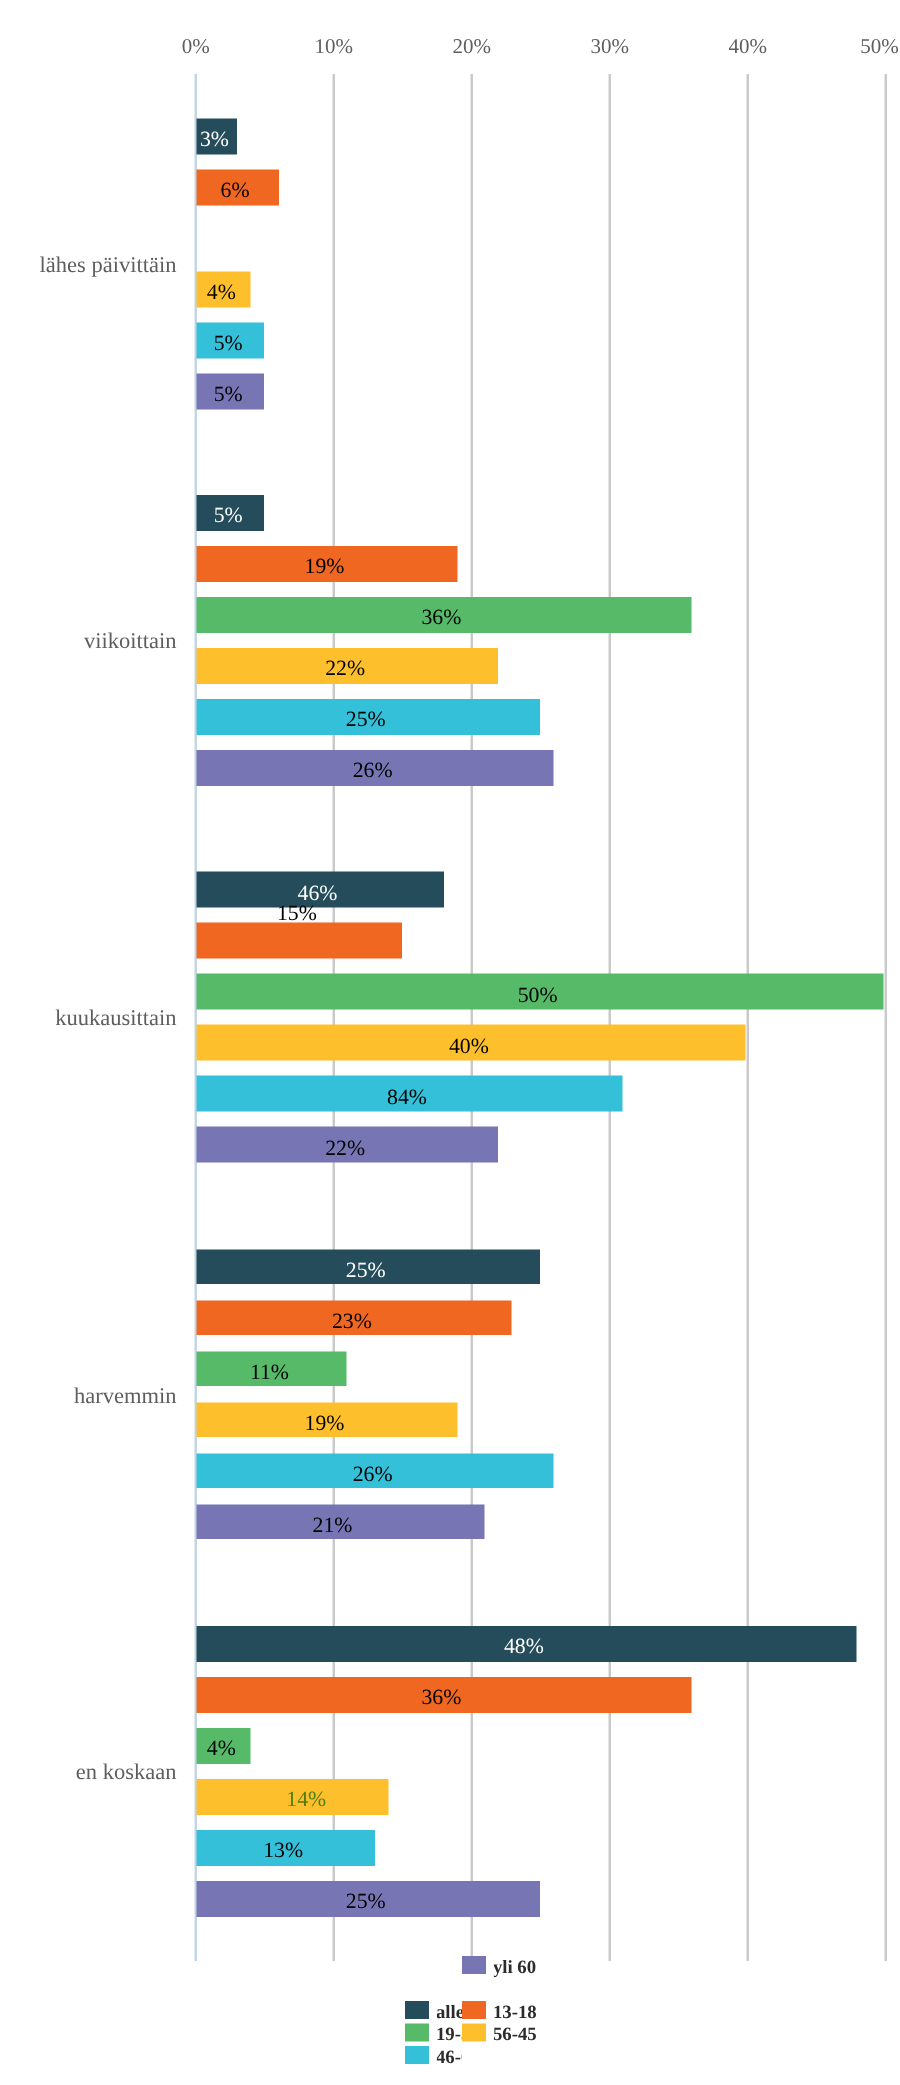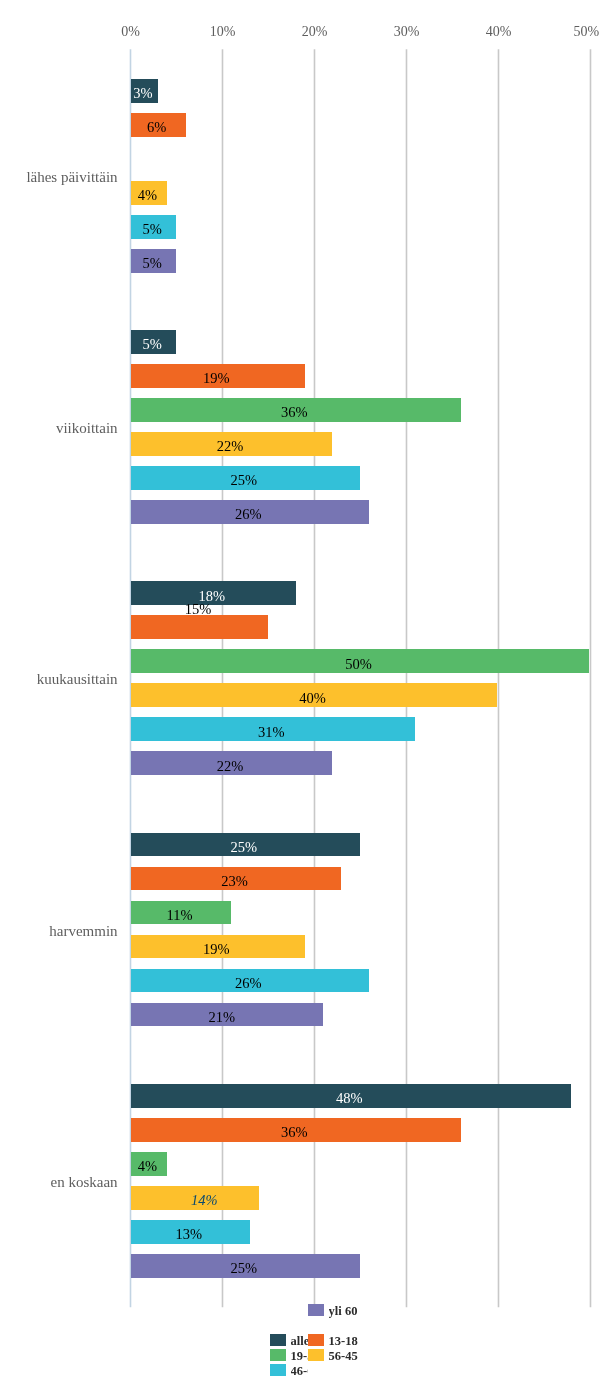--- a/index.html
+++ b/index.html
@@ -63,29 +63,29 @@
       <div class="barlabel" style="left: 129.2px; width: 174.223px; top: 371.45px; color: rgb(0, 0, 0);">19%</div>
       <div class="bar" style="left: 130.5px; top: 398.2px; width: 330.107px; height: 23.9px; background: rgb(87, 186, 105);"></div>
       <div class="barlabel" style="left: 129.2px; width: 330.107px; top: 405.45px; color: rgb(0, 0, 0);">36%</div>
       <div class="bar" style="left: 130.5px; top: 432.2px; width: 201.732px; height: 23.9px; background: rgb(253, 192, 44);"></div>
       <div class="barlabel" style="left: 129.2px; width: 201.732px; top: 439.45px; color: rgb(0, 0, 0);">22%</div>
       <div class="bar" style="left: 130.5px; top: 466.2px; width: 229.241px; height: 23.9px; background: rgb(51, 192, 216);"></div>
       <div class="barlabel" style="left: 129.2px; width: 229.241px; top: 473.45px; color: rgb(0, 0, 0);">25%</div>
       <div class="bar" style="left: 130.5px; top: 500.2px; width: 238.411px; height: 23.9px; background: rgb(119, 117, 179);"></div>
       <div class="barlabel" style="left: 129.2px; width: 238.411px; top: 507.45px; color: rgb(0, 0, 0);">26%</div>
       <div class="bar" style="left: 130.5px; top: 581.4px; width: 165.054px; height: 23.9px; background: rgb(36, 76, 90);"></div>
-      <div class="barlabel" style="left: 129.2px; width: 165.054px; top: 588.65px; color: rgb(255, 255, 255);">18%</div>
+      <div class="barlabel" style="left: 129.2px; width: 165.054px; top: 588.65px; color: rgb(255, 255, 255);">46%</div>
       <div class="bar" style="left: 130.5px; top: 615.4px; width: 137.545px; height: 23.9px; background: rgb(240, 103, 34);"></div>
       <div class="barlabel" style="left: 129.2px; width: 137.545px; top: 602px; color: rgb(0, 0, 0);">15%</div>
       <div class="bar" style="left: 130.5px; top: 649.4px; width: 458.482px; height: 23.9px; background: rgb(87, 186, 105);"></div>
       <div class="barlabel" style="left: 129.2px; width: 458.482px; top: 656.65px; color: rgb(0, 0, 0);">50%</div>
       <div class="bar" style="left: 130.5px; top: 683.4px; width: 366.786px; height: 23.9px; background: rgb(253, 192, 44);"></div>
       <div class="barlabel" style="left: 129.2px; width: 366.786px; top: 690.65px; color: rgb(0, 0, 0);">40%</div>
       <div class="bar" style="left: 130.5px; top: 717.4px; width: 284.259px; height: 23.9px; background: rgb(51, 192, 216);"></div>
-      <div class="barlabel" style="left: 129.2px; width: 284.259px; top: 724.65px; color: rgb(0, 0, 0);">31%</div>
+      <div class="barlabel" style="left: 129.2px; width: 284.259px; top: 724.65px; color: rgb(0, 0, 0);">84%</div>
       <div class="bar" style="left: 130.5px; top: 751.4px; width: 201.732px; height: 23.9px; background: rgb(119, 117, 179);"></div>
       <div class="barlabel" style="left: 129.2px; width: 201.732px; top: 758.65px; color: rgb(0, 0, 0);">22%</div>
       <div class="bar" style="left: 130.5px; top: 832.6px; width: 229.241px; height: 23.9px; background: rgb(36, 76, 90);"></div>
       <div class="barlabel" style="left: 129.2px; width: 229.241px; top: 839.85px; color: rgb(255, 255, 255);">25%</div>
       <div class="bar" style="left: 130.5px; top: 866.6px; width: 210.902px; height: 23.9px; background: rgb(240, 103, 34);"></div>
       <div class="barlabel" style="left: 129.2px; width: 210.902px; top: 873.85px; color: rgb(0, 0, 0);">23%</div>
       <div class="bar" style="left: 130.5px; top: 900.6px; width: 100.866px; height: 23.9px; background: rgb(87, 186, 105);"></div>
       <div class="barlabel" style="left: 129.2px; width: 100.866px; top: 907.85px; color: rgb(0, 0, 0);">11%</div>
       <div class="bar" style="left: 130.5px; top: 934.6px; width: 174.223px; height: 23.9px; background: rgb(253, 192, 44);"></div>
       <div class="barlabel" style="left: 129.2px; width: 174.223px; top: 941.85px; color: rgb(0, 0, 0);">19%</div>
@@ -93,21 +93,21 @@
       <div class="barlabel" style="left: 129.2px; width: 238.411px; top: 975.85px; color: rgb(0, 0, 0);">26%</div>
       <div class="bar" style="left: 130.5px; top: 1002.6px; width: 192.562px; height: 23.9px; background: rgb(119, 117, 179);"></div>
       <div class="barlabel" style="left: 129.2px; width: 185px; top: 1009.85px; color: rgb(0, 0, 0);">21%</div>
       <div class="bar" style="left: 130.5px; top: 1083.8px; width: 440.143px; height: 23.9px; background: rgb(36, 76, 90);"></div>
       <div class="barlabel" style="left: 129.2px; width: 440.143px; top: 1091.05px; color: rgb(255, 255, 255);">48%</div>
       <div class="bar" style="left: 130.5px; top: 1117.8px; width: 330.107px; height: 23.9px; background: rgb(240, 103, 34);"></div>
       <div class="barlabel" style="left: 129.2px; width: 330.107px; top: 1125.05px; color: rgb(0, 0, 0);">36%</div>
       <div class="bar" style="left: 130.5px; top: 1151.8px; width: 36.6786px; height: 23.9px; background: rgb(87, 186, 105);"></div>
       <div class="barlabel" style="left: 129.2px; width: 36.6786px; top: 1159.05px; color: rgb(0, 0, 0);">4%</div>
       <div class="bar" style="left: 130.5px; top: 1185.8px; width: 128.375px; height: 23.9px; background: rgb(253, 192, 44);"></div>
-      <div class="barlabel" style="left: 129.2px; width: 150px; top: 1193.05px; color: #0c4a6e; font-style: italic;">14%</div>
+      <div class="barlabel" style="left: 129.2px; width: 150px; top: 1193.05px; color: #4d7c0f;">14%</div>
       <div class="bar" style="left: 130.5px; top: 1219.8px; width: 119.205px; height: 23.9px; background: rgb(51, 192, 216);"></div>
       <div class="barlabel" style="left: 129.2px; width: 119.205px; top: 1227.05px; color: rgb(0, 0, 0);">13%</div>
       <div class="bar" style="left: 130.5px; top: 1253.8px; width: 229.241px; height: 23.9px; background: rgb(119, 117, 179);"></div>
       <div class="barlabel" style="left: 129.2px; width: 229.241px; top: 1261.05px; color: rgb(0, 0, 0);">25%</div>
     </div>
   <div id="legendbox">
       <div class="lg-entry" style="left: 270px; top: 1334px; width: 38px; height: 12px;">
         <div class="lg-sw" style="width: 16.2px; height: 12px; background: rgb(36, 76, 90);"></div>
         <div class="lg-tx" style="left: 20.6px; top: -0.2px; width: 17.9px;">alle 13</div>
       </div>

